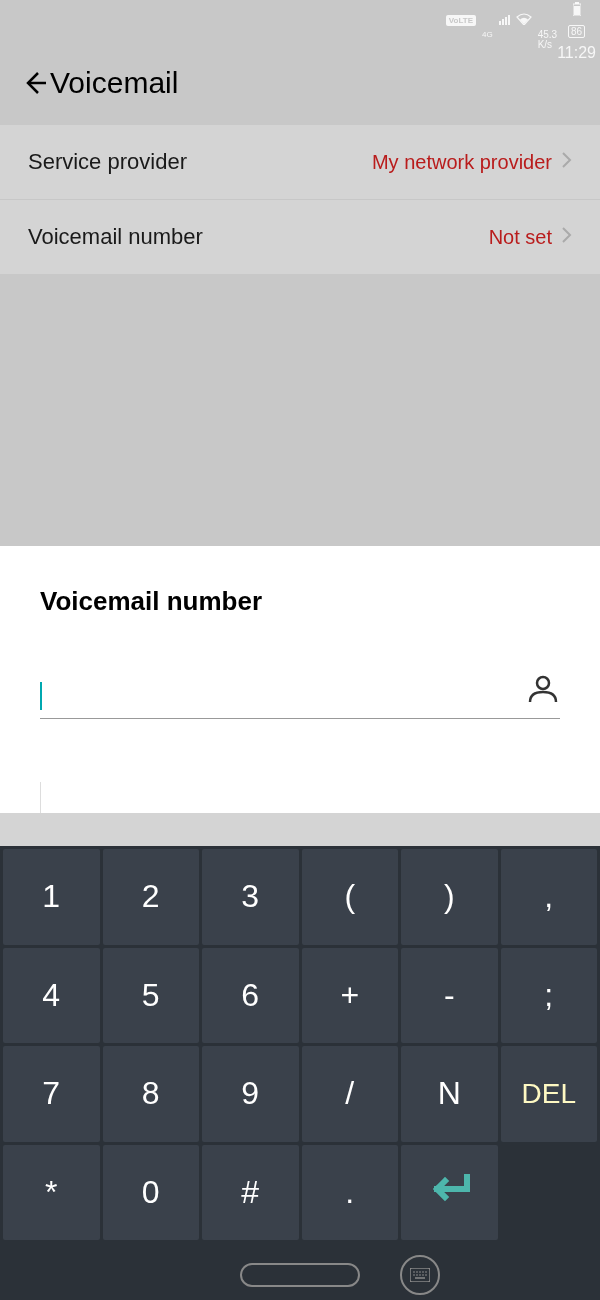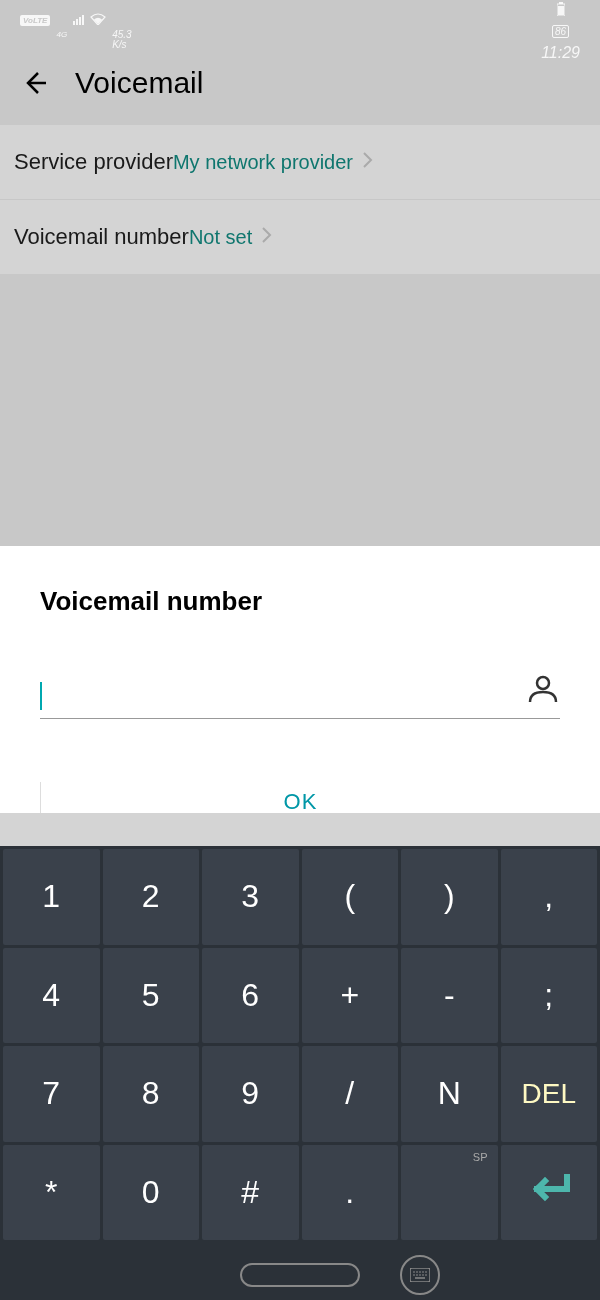--- a/index.html
+++ b/index.html
@@ -1,41 +1,41 @@
 <!DOCTYPE html>
 <html><head>
 <meta charset="utf-8">
 <style>
 * { margin: 0; padding: 0; box-sizing: border-box; font-family: -apple-system, BlinkMacSystemFont, sans-serif; }
 body { width: 600px; height: 1300px; background: #c8c8c8; overflow: hidden; position: relative; }
 
-.status-bar { height: 40px; display: flex; justify-content: space-between; align-items: center; padding: 0 20px; color: rgba(255,255,255,0.85); font-size: 13px; font-style: italic; }
+.status-bar { height: 40px; display: flex; justify-content: flex-end; align-items: center; padding: 0 4px; color: rgba(255,255,255,0.85); font-size: 13px; }
 .status-left { display: flex; align-items: center; gap: 6px; }
 .status-right { display: flex; align-items: center; gap: 6px; flex-direction: column; }
 .volte-badge { background: rgba(255,255,255,0.85); color: #c8c8c8; font-size: 8px; padding: 1px 3px; border-radius: 2px; font-weight: bold; }
 .signal-bars { display: inline-flex; align-items: flex-end; gap: 1px; }
 .signal-bars span { width: 2px; background: rgba(255,255,255,0.85); }
 .signal-bars span:nth-child(1) { height: 4px; }
 .signal-bars span:nth-child(2) { height: 6px; }
 .signal-bars span:nth-child(3) { height: 8px; }
 .signal-bars span:nth-child(4) { height: 10px; }
 .sup { font-size: 8px; vertical-align: top; margin-top: 28px; }
 .speed { font-size: 10px; line-height: 1; margin-top: 40px; }
 .battery-box { border: 1px solid rgba(255,255,255,0.85); padding: 0 2px; font-size: 10px; border-radius: 2px; }
 
-.app-header { height: 85px; display: flex; align-items: center; padding: 0 20px; gap: 25px; }
+.app-header { height: 85px; display: flex; align-items: center; padding: 0 20px; }
 .back-arrow { width: 30px; height: 30px; position: relative; cursor: pointer; }
 .back-arrow svg { width: 100%; height: 100%; }
 .app-title { font-size: 30px; font-weight: 500; color: #000; }
 
 .settings-list { background: #d4d4d4; }
-.settings-row { display: flex; align-items: center; padding: 24px 14px; cursor: pointer; border-bottom: 1px solid rgba(0,0,0,0.06); }
+.settings-row { display: flex; justify-content: space-between; align-items: center; padding: 24px 28px; cursor: pointer; border-bottom: 1px solid rgba(0,0,0,0.06); }
 .settings-row:last-child { border-bottom: none; }
 .row-label { font-size: 22px; color: #1a1a1a; }
-.row-value { font-size: 20px; color: #0f766e; display: flex; align-items: center; gap: 8px; }
+.row-value { font-size: 20px; color: #b91c1c; display: flex; align-items: center; gap: 8px; }
 .chevron { color: #aaa; }
 
 .dialog { position: absolute; left: 0; right: 0; top: 546px; background: #fff; padding: 40px 40px 0 40px; }
 .dialog-title { font-size: 26px; font-weight: 600; color: #000; margin-bottom: 55px; }
 .input-row { display: flex; align-items: flex-end; border-bottom: 1px solid #999; padding-bottom: 8px; margin-bottom: 48px; }
 .input-field { flex: 1; border: none; outline: none; font-size: 22px; height: 30px; }
 .input-cursor { width: 2px; height: 28px; background: #00a8b0; animation: blink 1s infinite; }
 @keyframes blink { 50% { opacity: 0; } }
 .contact-icon svg { width: 34px; height: 34px; }
 .dialog-buttons { display: flex; height: 70px; }
@@ -138,21 +138,20 @@
     <input class="input-field" value="" style="">
     <span class="contact-icon">
       <svg viewBox="0 0 34 34">
           <circle cx="17" cy="11" r="6" fill="none" stroke="#333" stroke-width="2.5"></circle>
           <path d="M4 30 Q4 20 17 20 Q30 20 30 30" fill="none" stroke="#333" stroke-width="2.5"></path>
         </svg>
     </span>
   </div>
   <div class="dialog-buttons">
     <div class="btn-divider"></div>
-    <div class="dialog-btn">OK</div>
   </div>
 </div>
 
 <div class="gap-bar"></div>
 
 <div class="keyboard">
   <div class="key-grid">
     <div class="key">1</div>
     <div class="key">2</div>
     <div class="key">3</div>
@@ -171,23 +170,20 @@
     <div class="key">8</div>
     <div class="key">9</div>
     <div class="key">/</div>
     <div class="key">N</div>
     <div class="key teal">DEL</div>
 
     <div class="key">*</div>
     <div class="key">0</div>
     <div class="key">#</div>
     <div class="key">.</div>
-    <div class="key">
-        <span class="super">SP</span>
-      </div>
     <div class="key">
       <span class="enter-arrow">
         <svg viewBox="0 0 44 30">
             <path d="M40 4 L40 16 L10 16 M10 16 L18 8 M10 16 L18 24" fill="none" stroke="#4db6ac" stroke-width="6" stroke-linecap="square"></path>
           </svg>
       </span>
     </div>
   </div>
   <div class="nav-bar">
     <div style="width:40px"></div>

